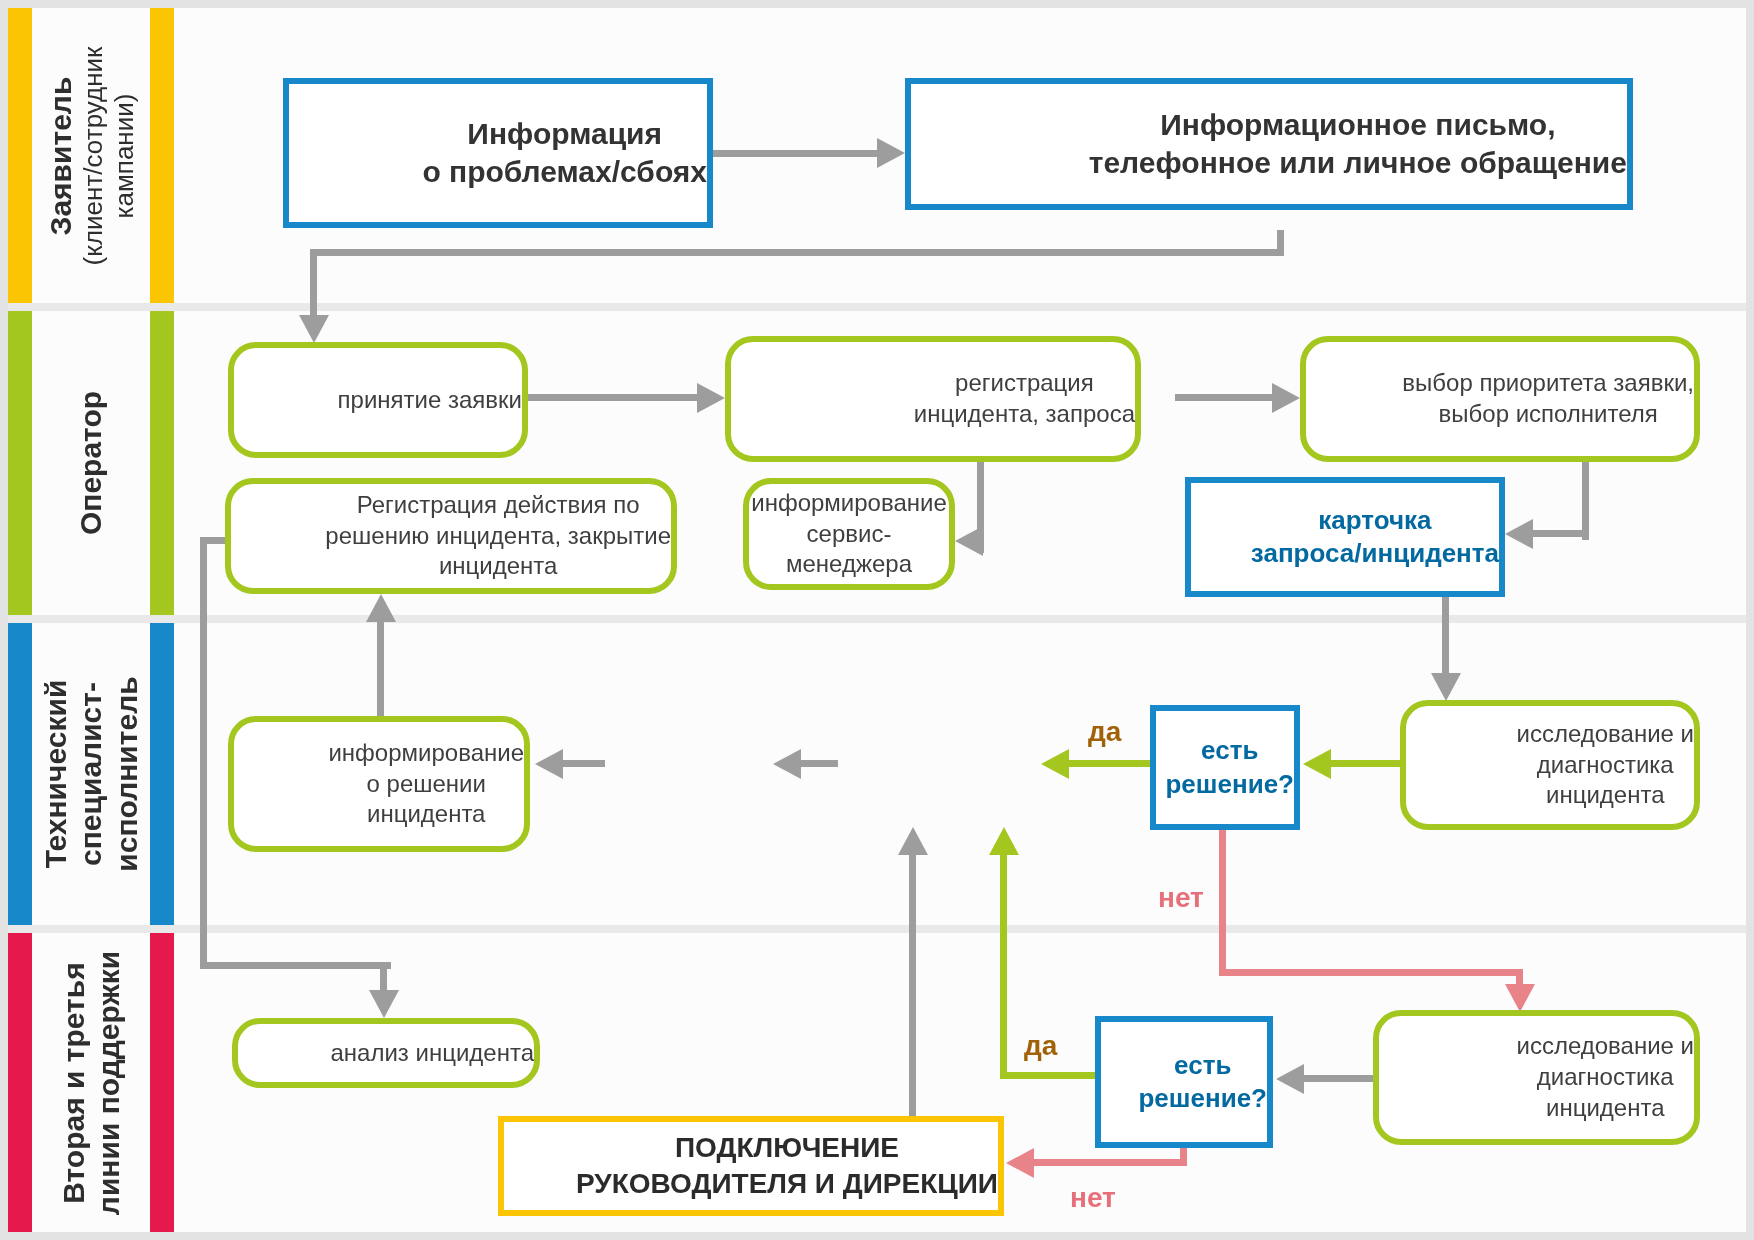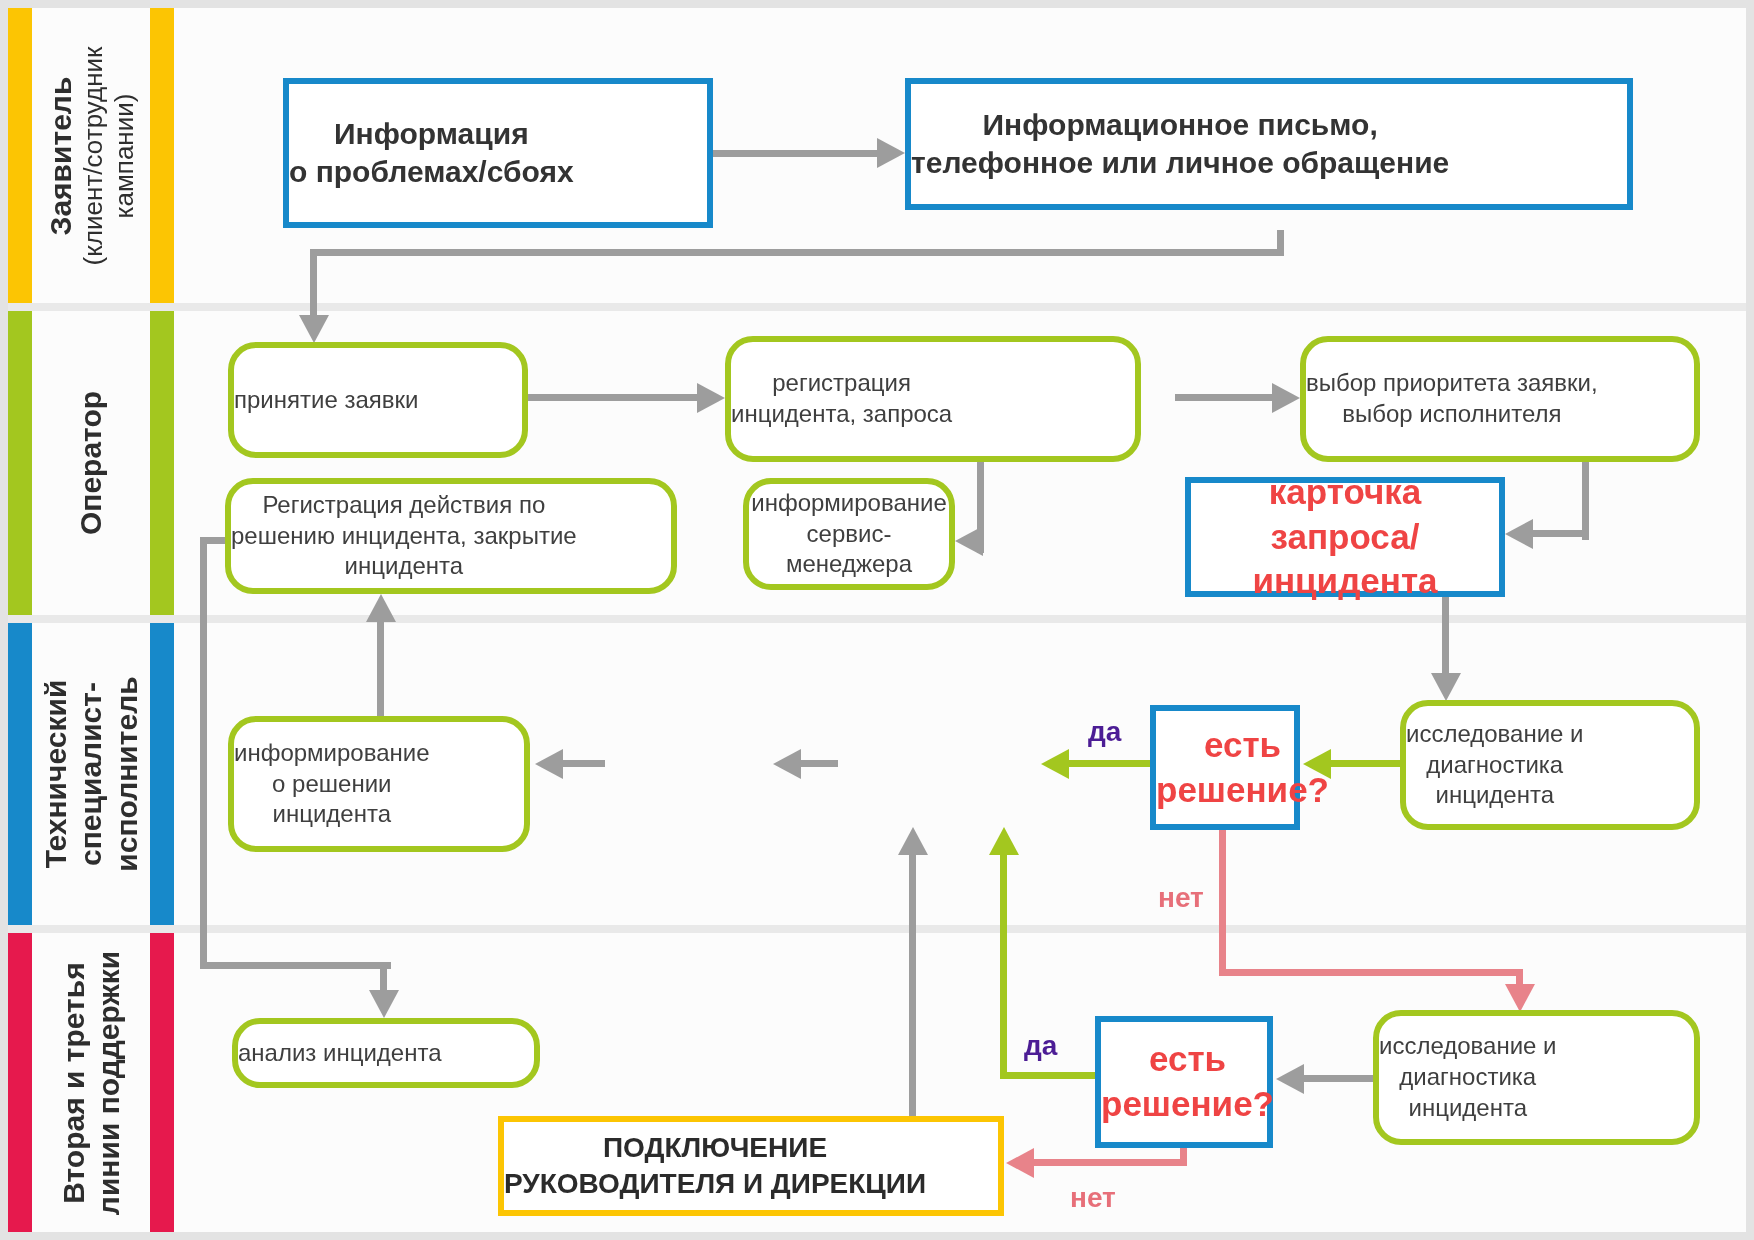--- a/index.html
+++ b/index.html
@@ -11,37 +11,37 @@
   .bar{position:absolute;top:0;bottom:0;left:0;width:24px;}
   .bar-r{left:142px;}
   .bar-yellow{background:#fcc503;}
   .bar-green{background:#a3c71f;}
   .bar-blue{background:#1789ca;}
   .bar-crimson{background:#e6194d;}
   .lane-rot{position:absolute;left:50%;top:50%;transform:translate(-50%,-50%) rotate(-90deg);width:max-content;text-align:center;line-height:1.18;}
   .lane-title{display:block;font-weight:bold;font-size:30px;color:#2e2e2e;white-space:pre-line;}
   .lane-sub{display:block;font-size:26px;color:#2e2e2e;white-space:pre-line;}
   
-  .node{position:absolute;background:#fff;display:flex;align-items:center;justify-content:flex-start;text-align:center;box-sizing:border-box;}
+  .node{position:absolute;background:#fff;display:flex;align-items:center;justify-content:flex-end;text-align:center;box-sizing:border-box;}
   .node span{white-space:pre-line;line-height:1.28;}
   .n-green{border:6px solid #a3c71f;border-radius:28px;font-size:24px;color:#3f3f3f;}
-  .n-blue{border:6px solid #1789ca;font-size:35px;font-weight:bold;color:#ef4444;}
+  .n-blue{border:6px solid #1789ca;font-size:26px;font-weight:bold;color:#0369a1;}
   .n-blue.big{font-size:30px;color:#333;}
   .n-yellow{border:6px solid #fcc503;font-size:28px;font-weight:bold;color:#2b2b2b;}
   
   .ln{position:absolute;background:currentColor;color:#9d9d9d;}
   .arr{position:absolute;width:0;height:0;border-style:solid;border-color:transparent;color:#9d9d9d;}
   .arr.r{border-width:15px 0 15px 28px;border-left-color:currentColor;}
   .arr.l{border-width:15px 28px 15px 0;border-right-color:currentColor;}
   .arr.u{border-width:0 15px 28px 15px;border-bottom-color:currentColor;}
   .arr.d{border-width:28px 15px 0 15px;border-top-color:currentColor;}
   .gr{color:#a3c71f;}
   .pk{color:#e8838a;}
   .elabel{position:absolute;font-weight:bold;font-size:28px;line-height:1;}
-  .elabel.gr{color:#4c1d95;}
+  .elabel.gr{color:#a16207;}
   .elabel.pk{color:#e76f79;}
 </style>
 </head>
 <body>
 
 <div id="stage">
   <div id="canvas"></div>
 
   <div class="divider" style="top:303px"></div>
   <div class="divider" style="top:615px"></div>

